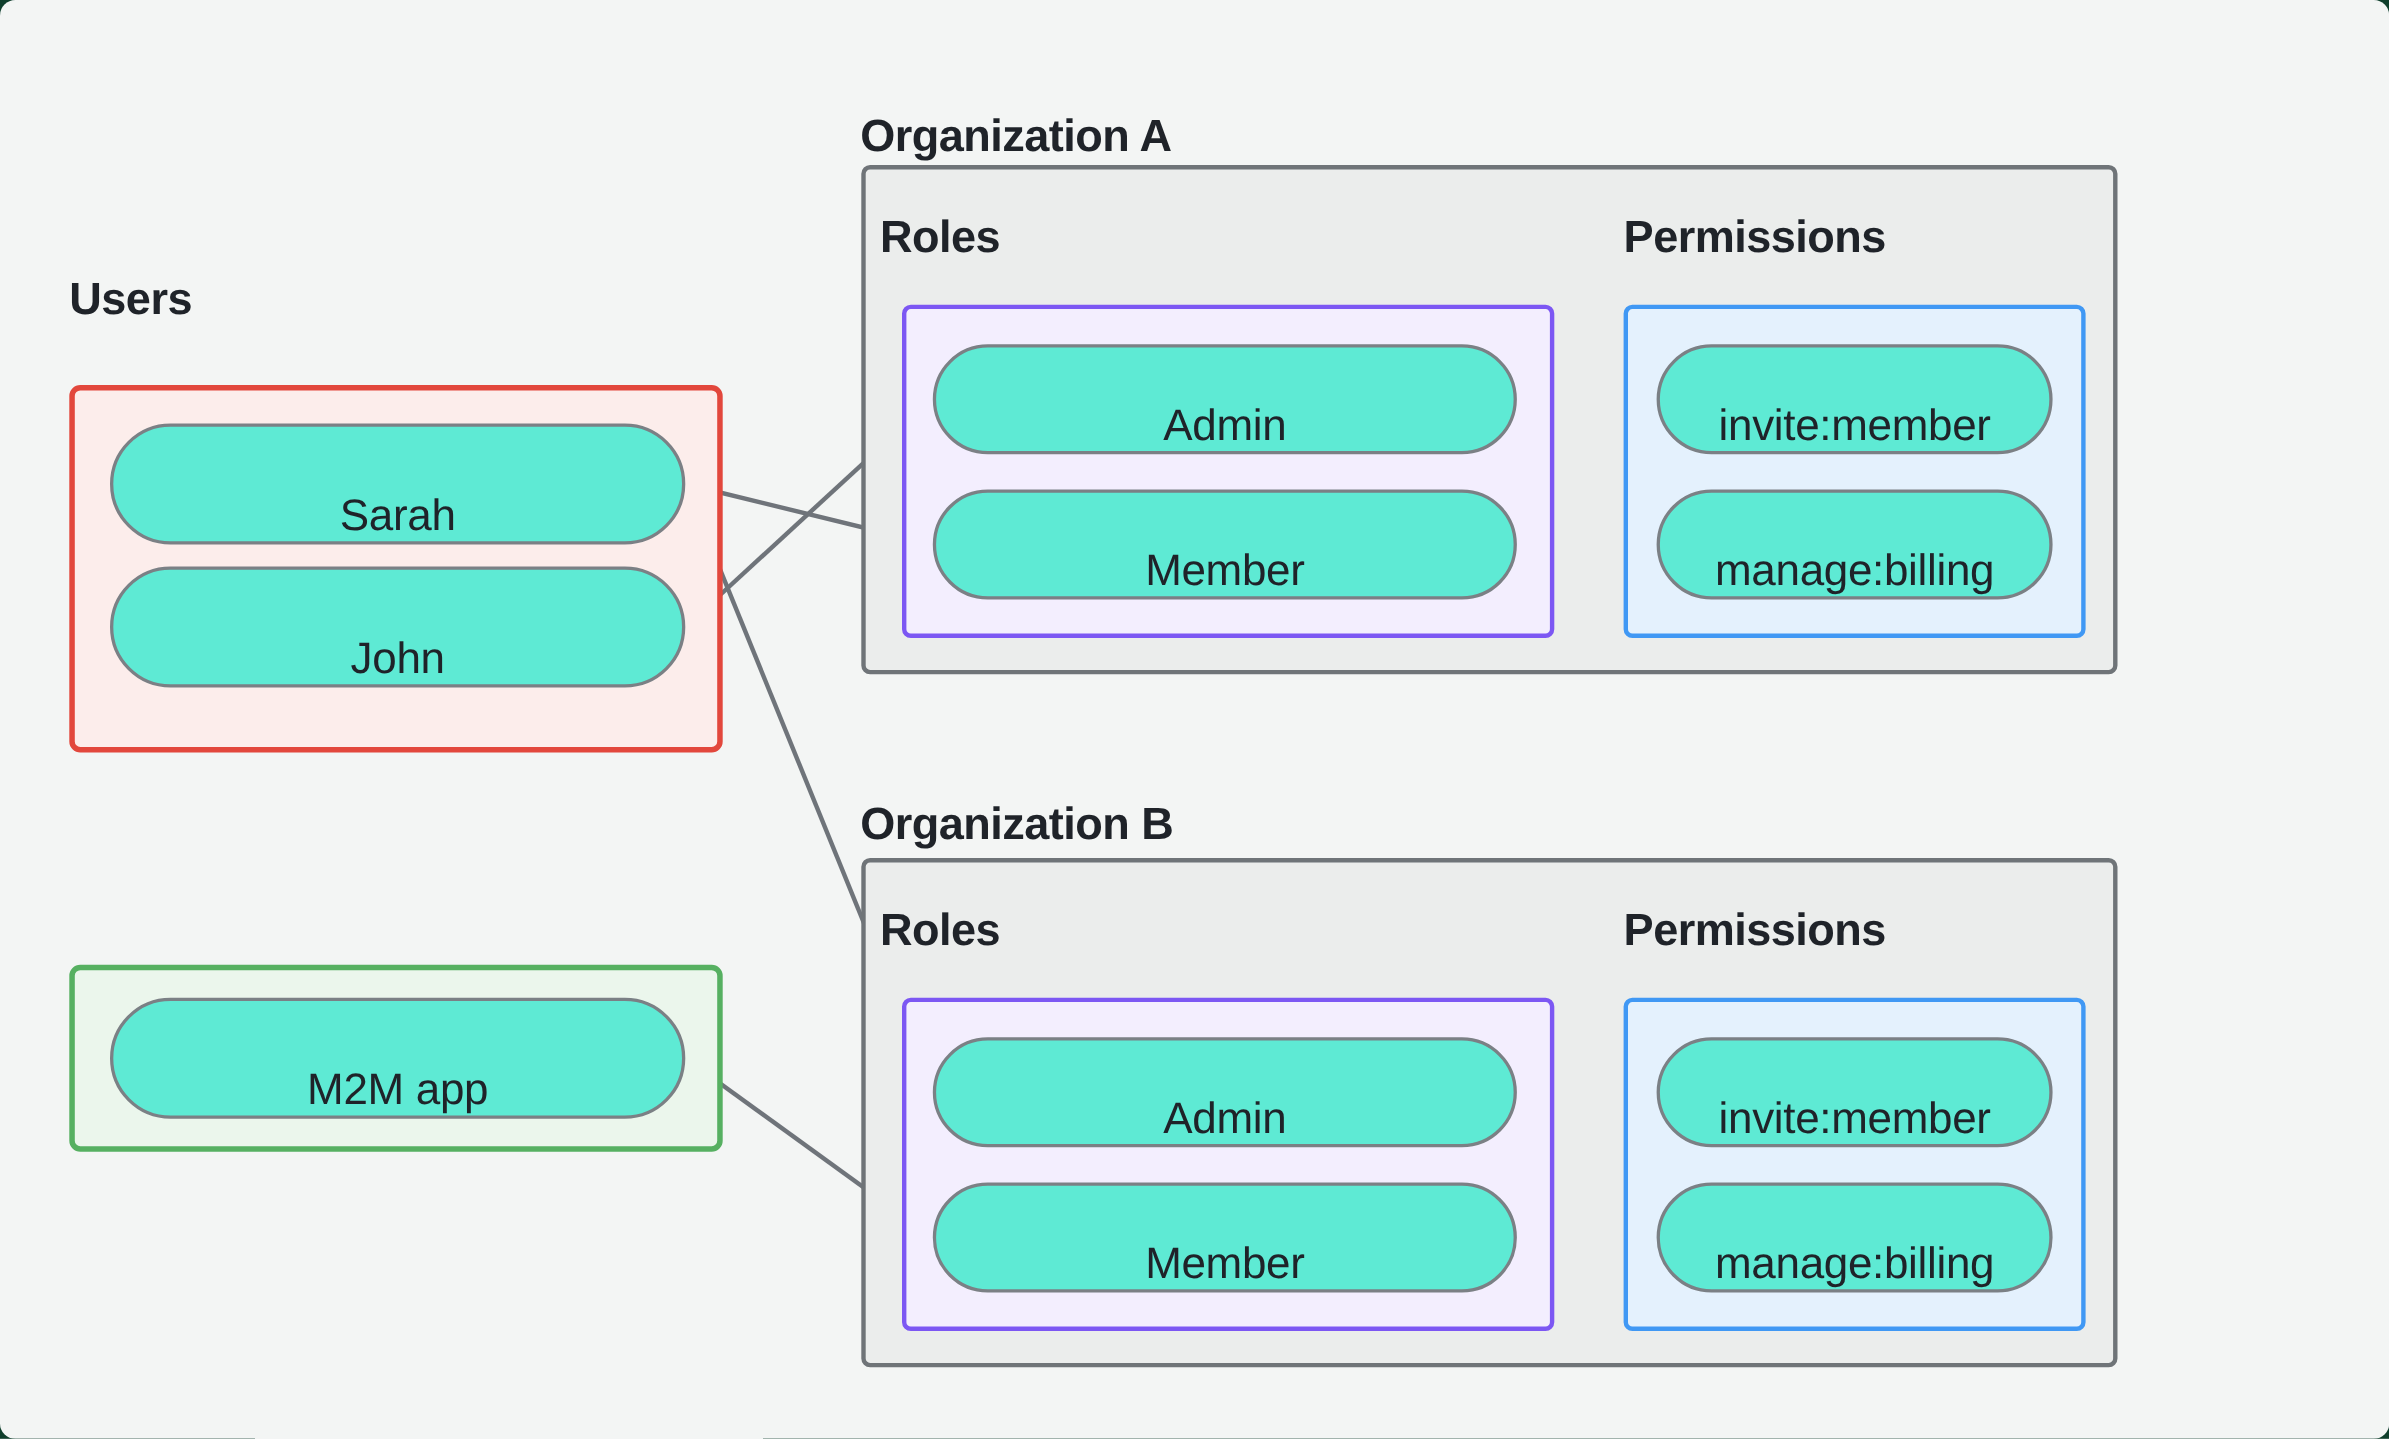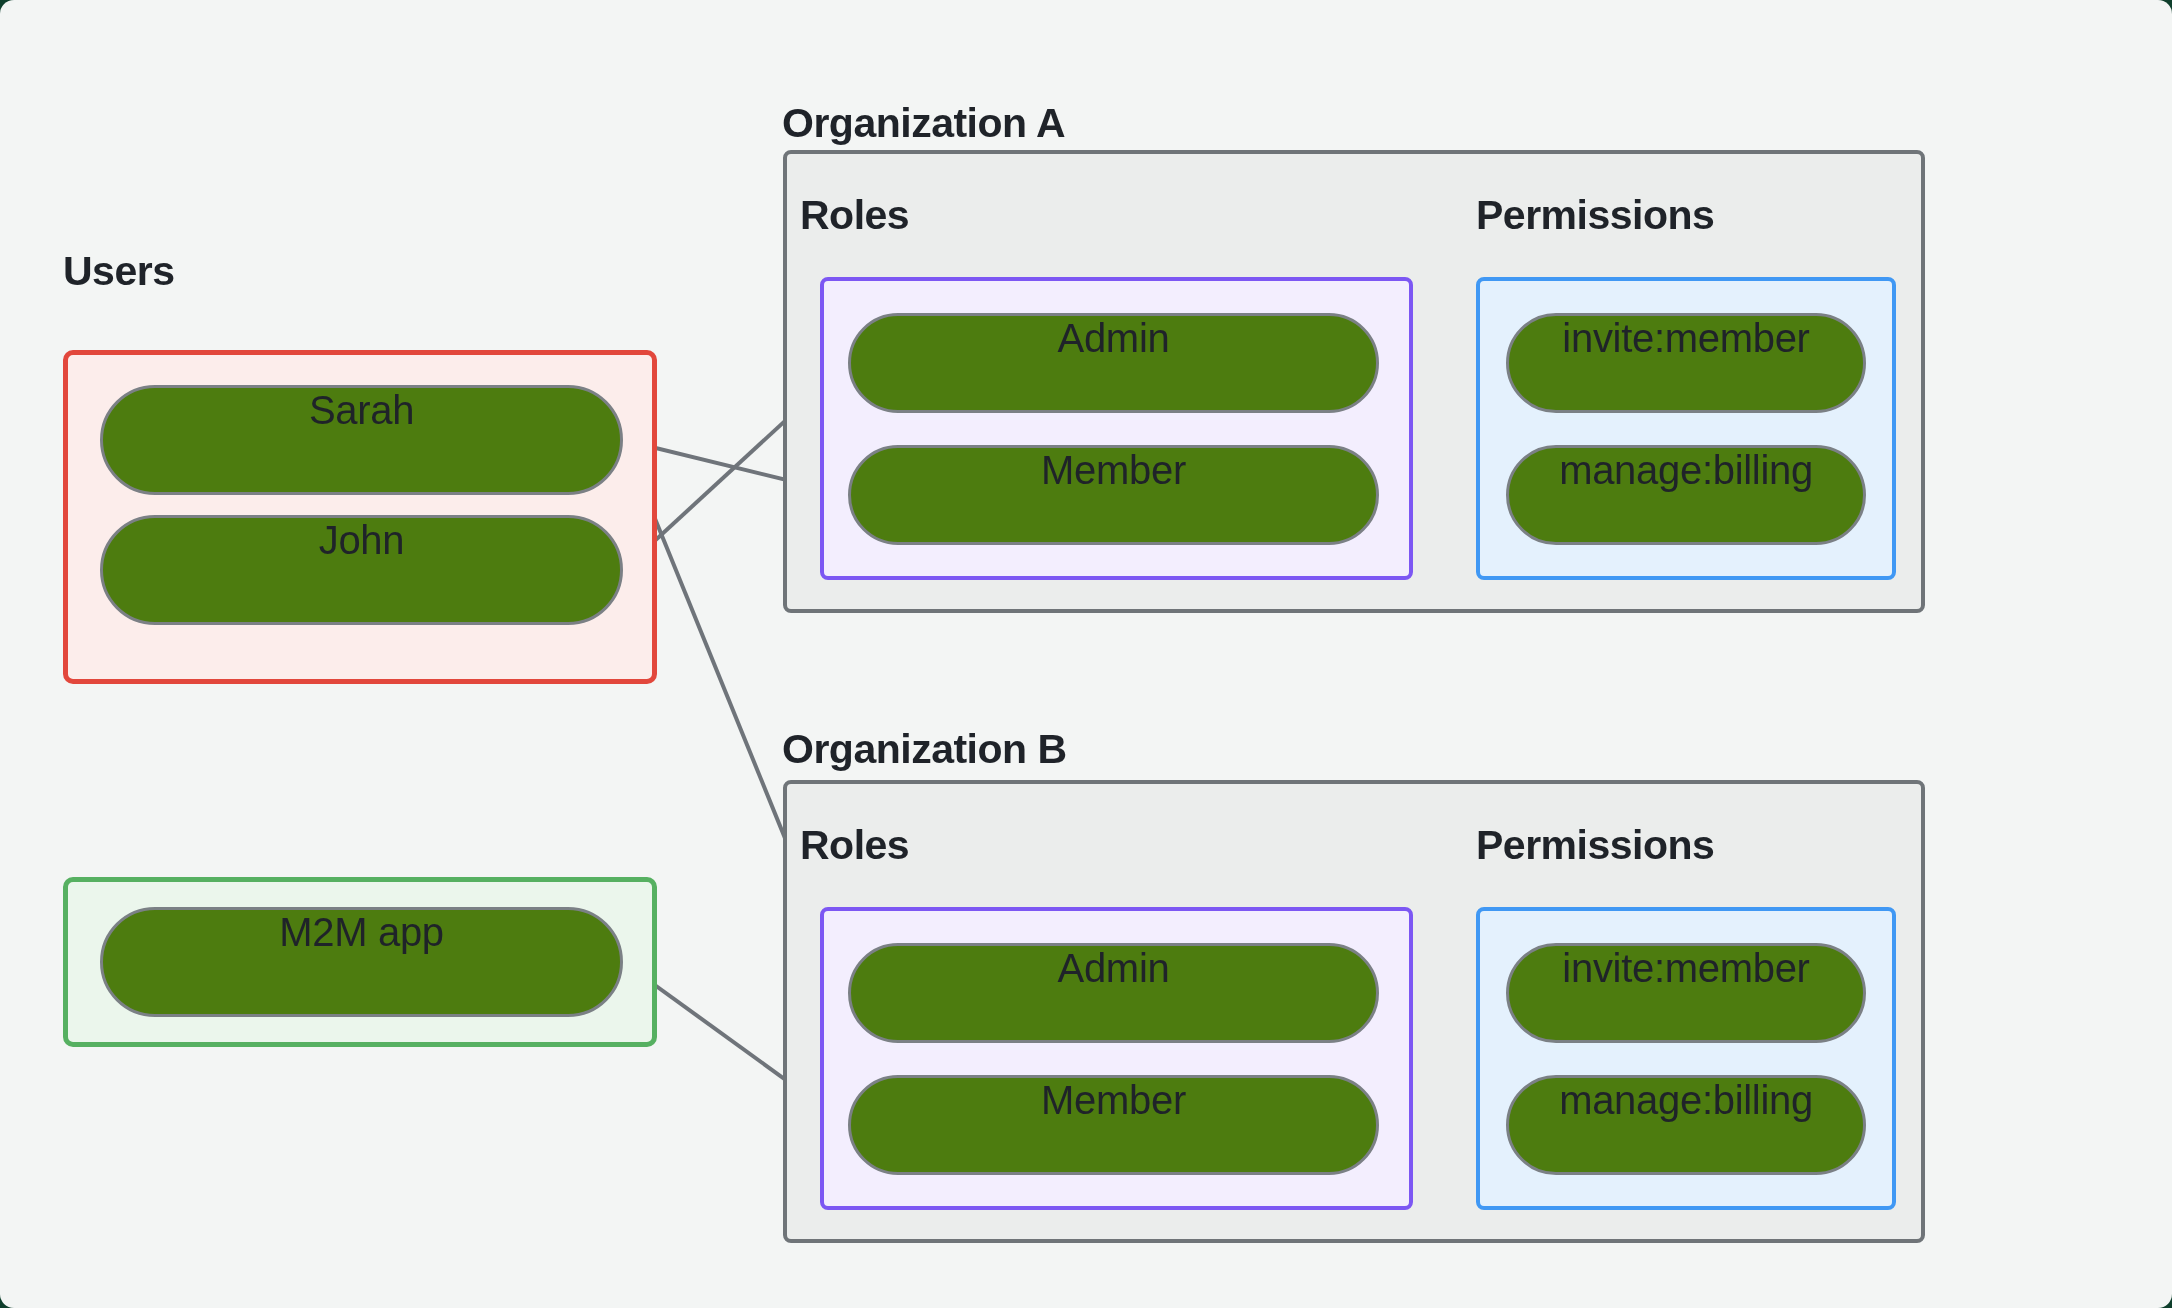--- a/index.html
+++ b/index.html
@@ -39,24 +39,24 @@
     border:4px solid var(--org-border);
     border-radius:8px;
   }
   .panel{
     position:absolute;border-radius:8px;border:4px solid;
   }
   .panel.roles{border-color:var(--roles-accent);background:var(--roles-fill);}
   .panel.permissions{border-color:var(--permissions-accent);background:var(--permissions-fill);}
   .pill{
     position:absolute;
-    background:#4d7c0f;
+    background:#5eead4;
     border:3px solid var(--pill-border);
     border-radius:999px;
-    display:flex;align-items:flex-start;justify-content:center;
+    display:flex;align-items:flex-end;justify-content:center;
     font-size:40px;letter-spacing:-0.3px;
     white-space:nowrap;
   }
   #lines{position:absolute;left:0;top:0;pointer-events:none;}
   #lines line{stroke:var(--line-color);stroke-width:4;}
   #lines circle{fill:var(--line-color);}
 </style>
 </head>
 <body>
 

